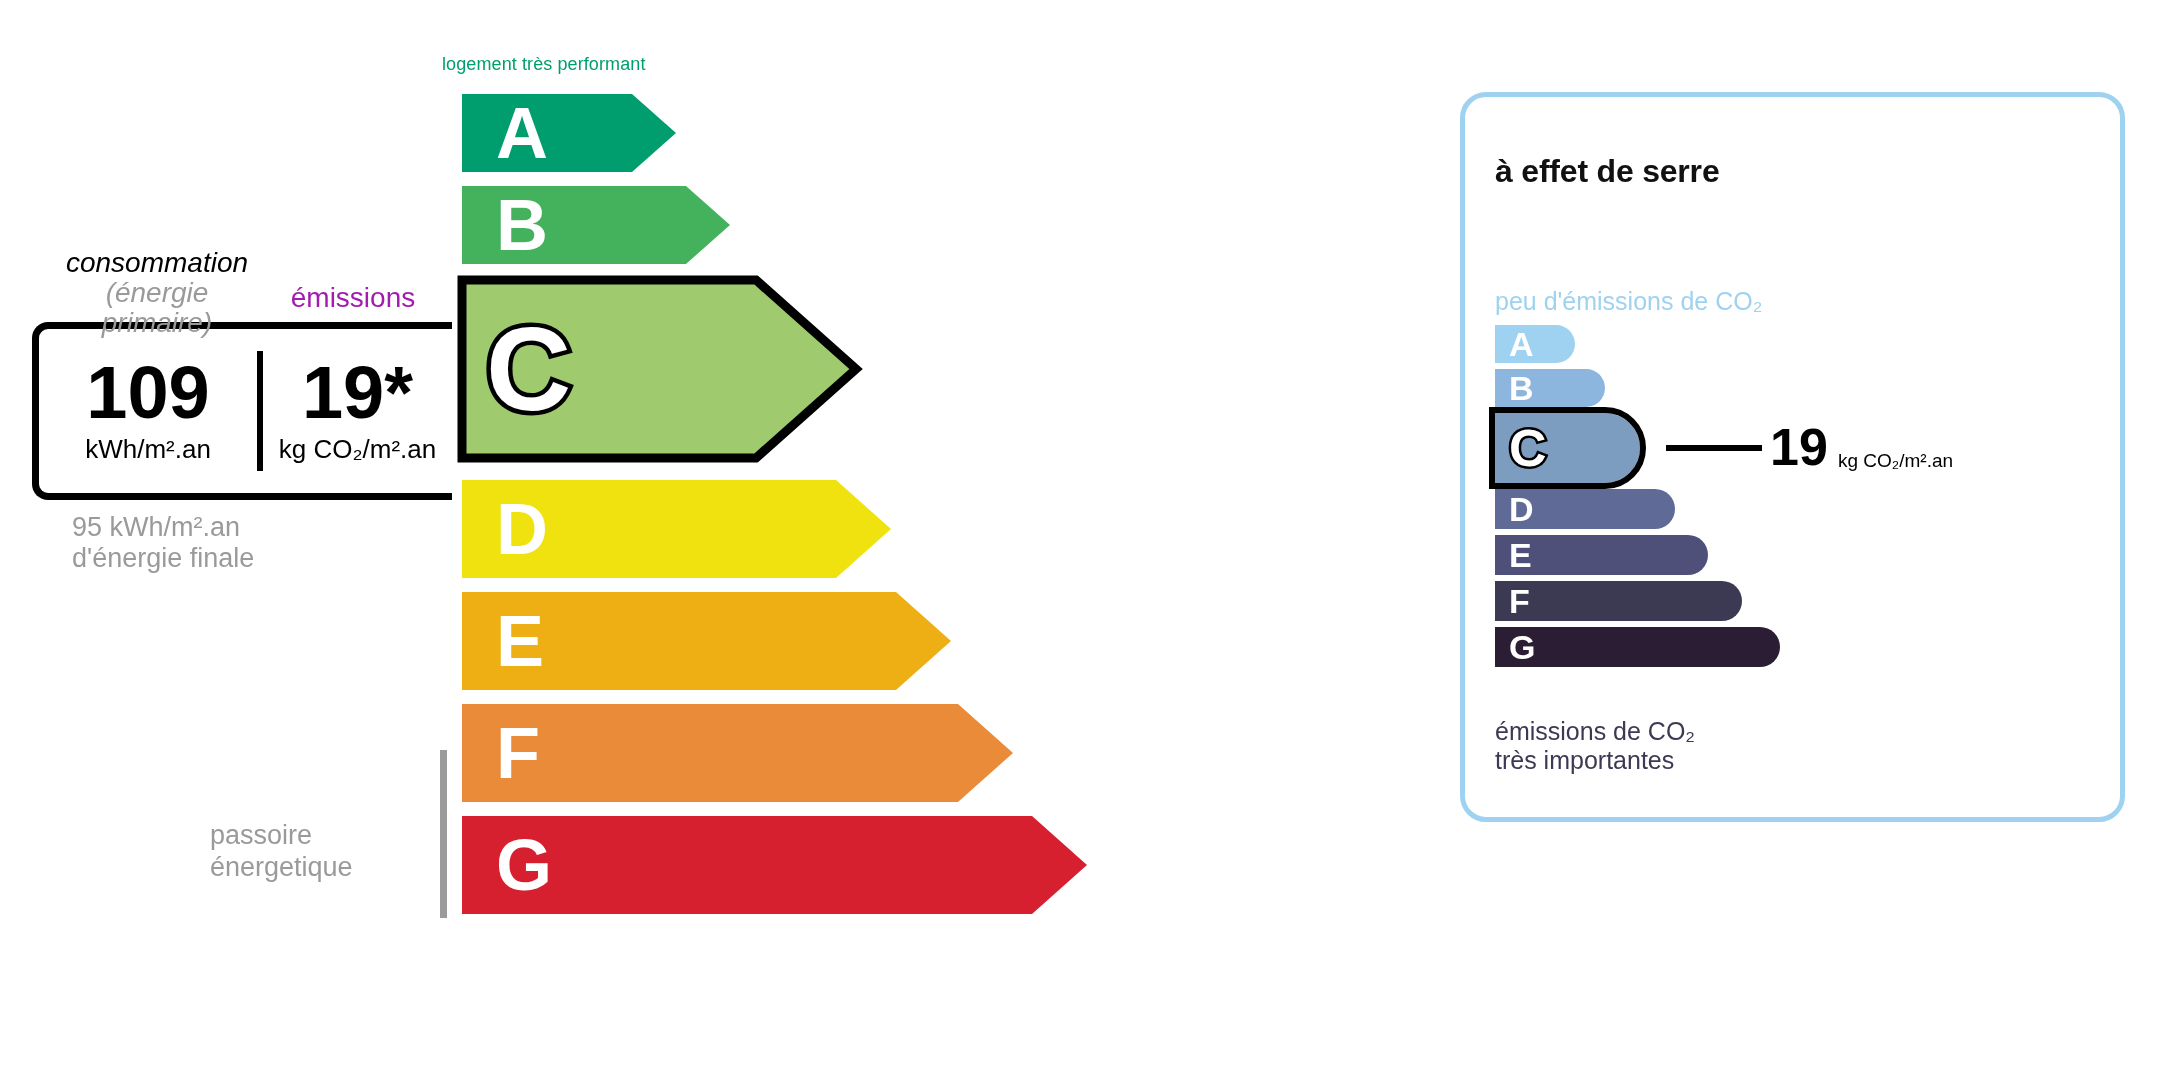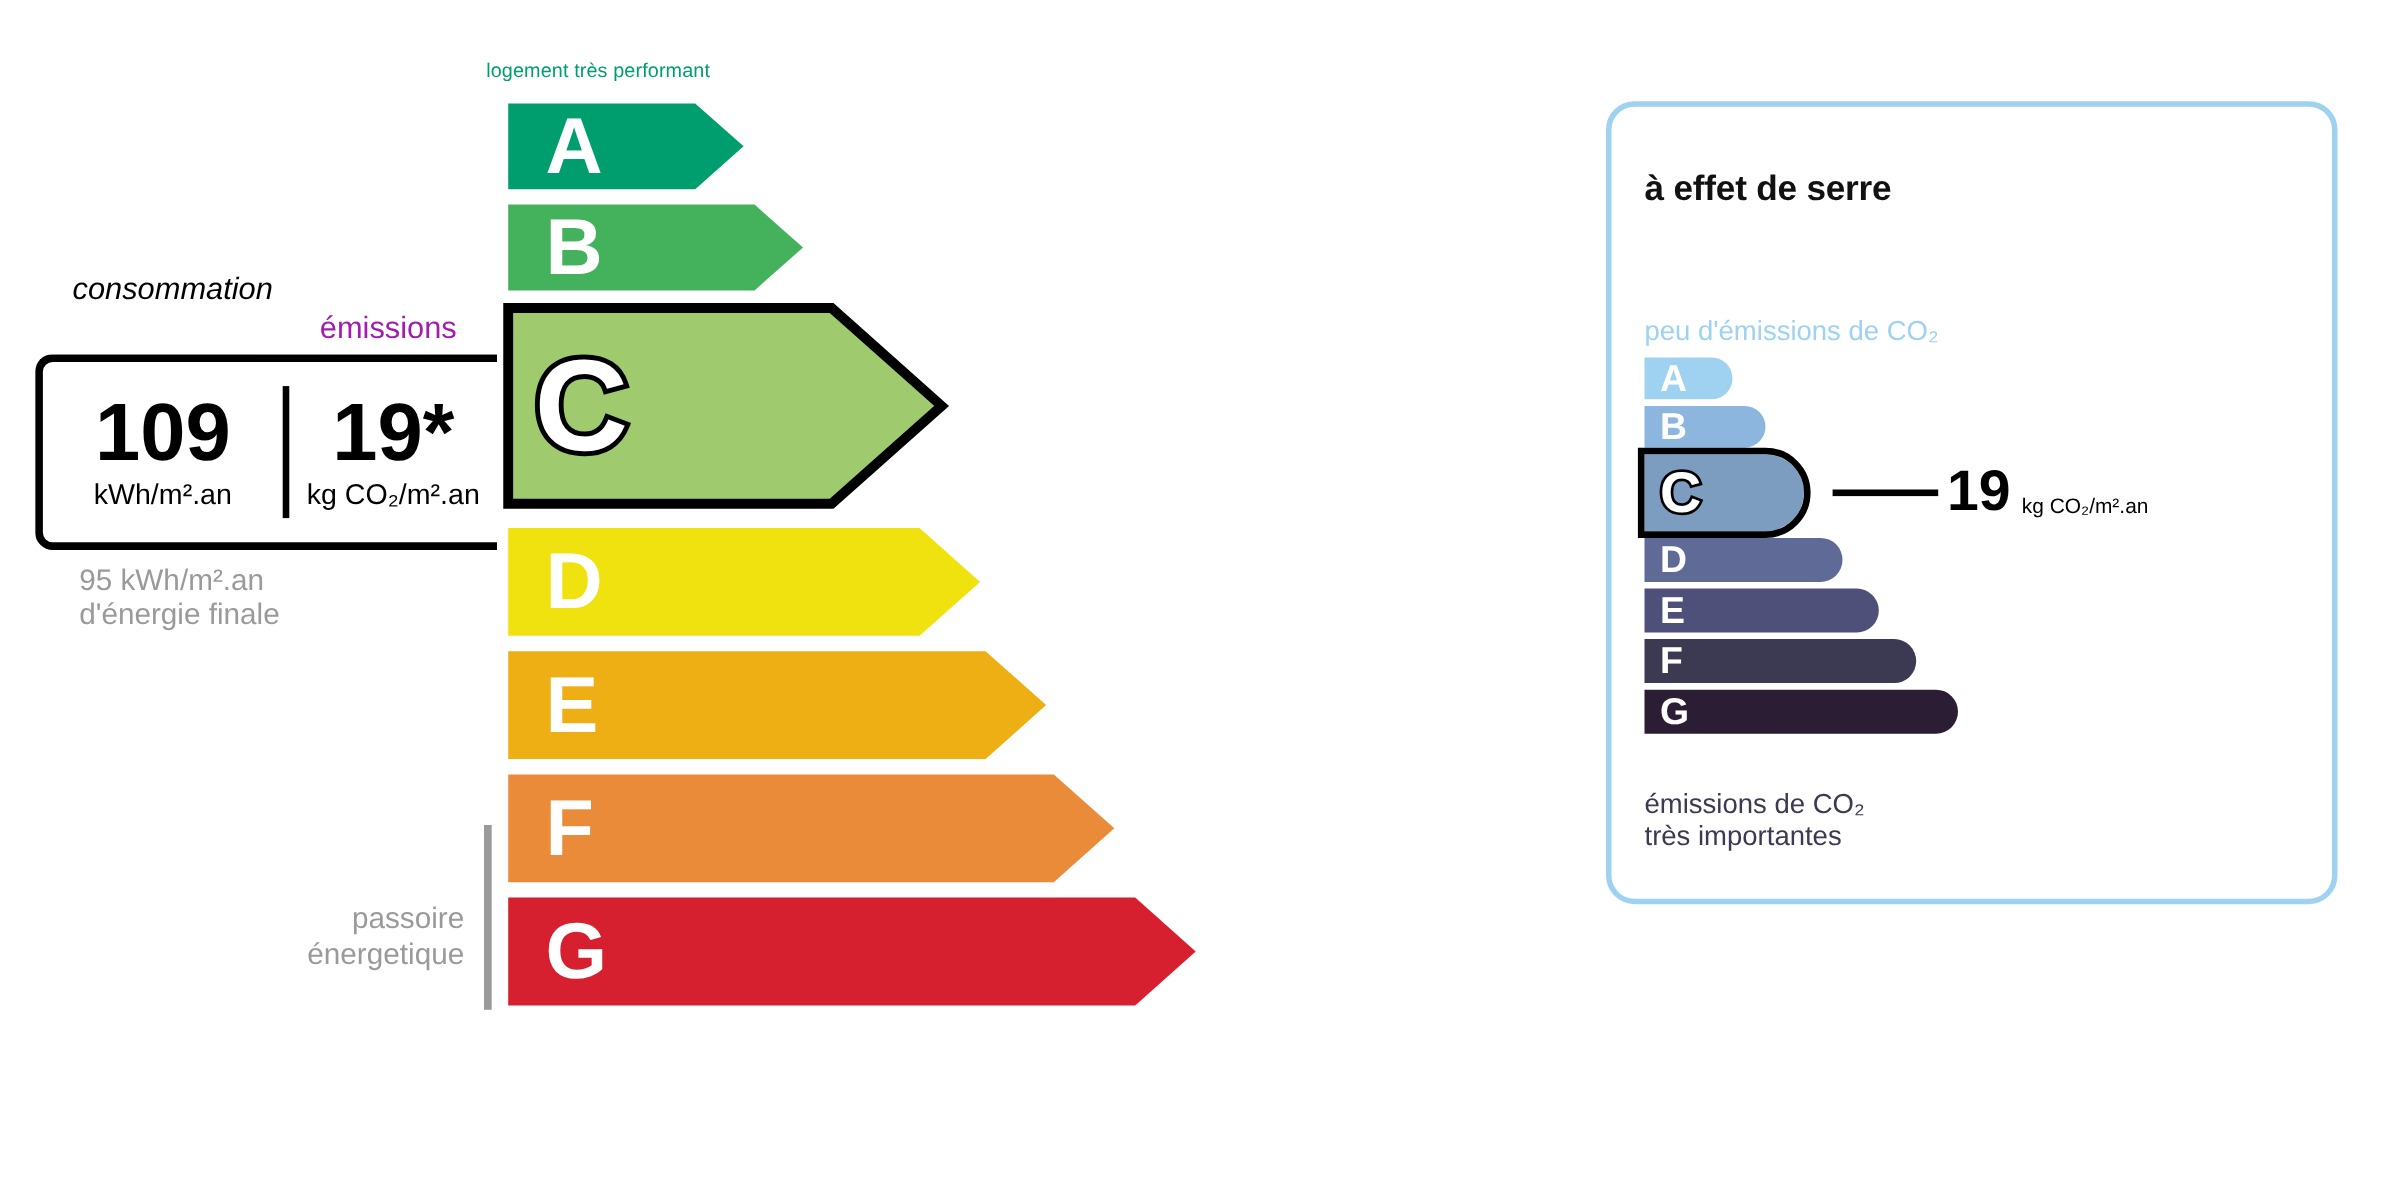--- a/index.html
+++ b/index.html
@@ -58,21 +58,21 @@
   .finale{
     position:absolute;left:72px;top:512px;width:330px;
     font-size:27px;color:#9a9a9a;line-height:1.16;
   }
 
   
   #passoire-bar{
     position:absolute;left:440px;top:750px;width:7px;height:168px;background:#9a9a9a;
   }
   #passoire-label{
-    position:absolute;left:210px;top:820px;width:212px;text-align:right;
+    position:absolute;left:210px;top:820px;width:212px;text-align:left;
     font-size:27px;color:#9a9a9a;line-height:1.18;
   }
 
   
   #co2-panel{
     position:absolute;left:1460px;top:92px;width:665px;height:730px;
     border:5px solid #9ed2f0;border-radius:26px;background:#fff;box-sizing:border-box;
   }
   #co2-title{
     position:absolute;left:30px;top:20px;font-size:32px;font-weight:bold;
@@ -166,20 +166,21 @@
       <div class="vb-unit">kWh/m².an</div>
     </div>
     <div class="vb-cell" style="left:224px;width:189px;">
       <div class="vb-num">19*</div>
       <div class="vb-unit">kg CO₂/m².an</div>
     </div>
   </div>
 
   <div class="hdr-consommation">
     <span>consommation</span>
+    <span class="sub">(énergie primaire)</span>
   </div>
   <div class="hdr-emissions">émissions</div>
 
   <div class="finale">
     <span>95 kWh/m².an</span><br>
     <span>d'énergie finale</span>
   </div>
 
   <div id="passoire-bar"></div>
   <div id="passoire-label">

